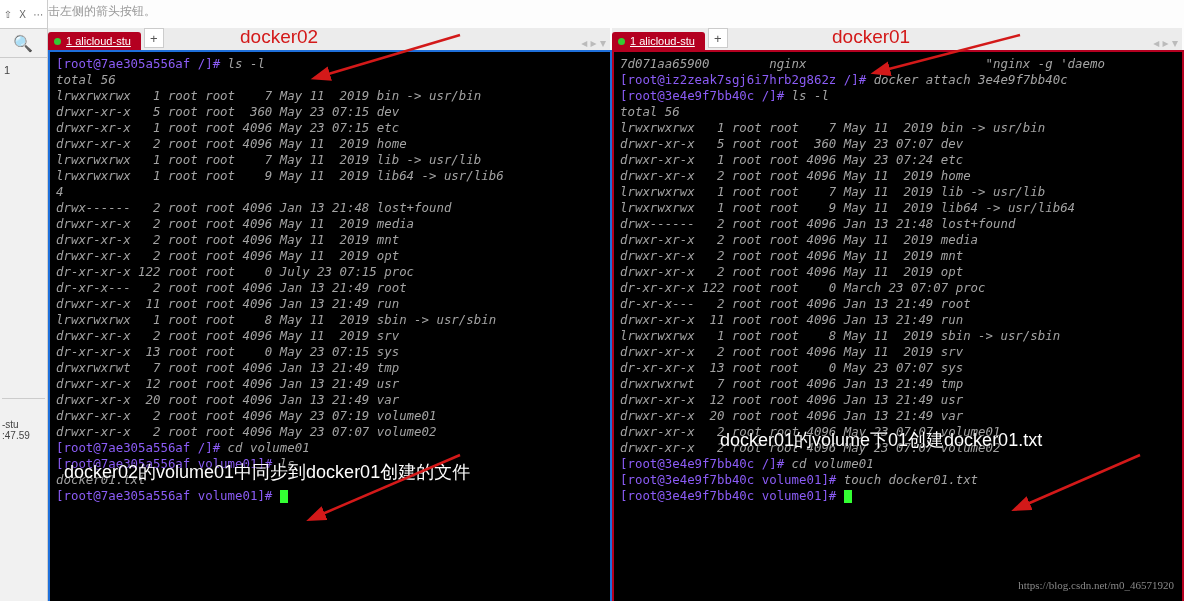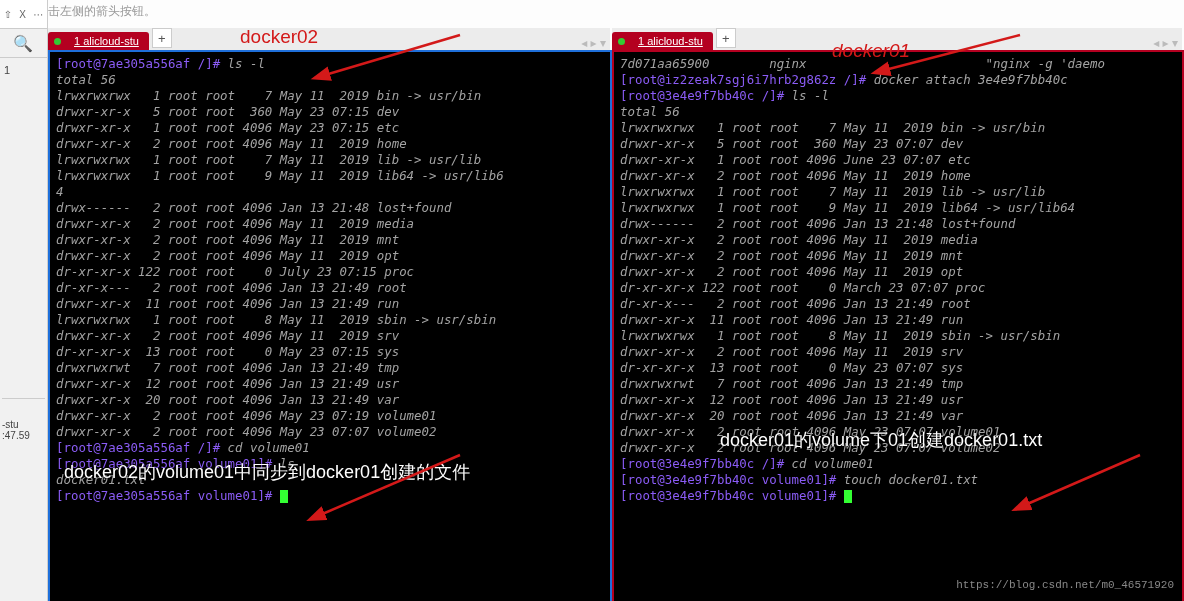--- a/index.html
+++ b/index.html
@@ -56,21 +56,21 @@
     background:#b40020;
     color:#fff;
     font-size:11px;
     padding:3px 10px 3px 6px;
     border-top-left-radius:3px;
     border-top-right-radius:3px;
     display:flex; align-items:center;
   }
   .tab .dot { width:7px;height:7px;border-radius:50%;background:#3c3;
               margin-right:5px;}
-  .tab .und { text-decoration:underline;margin-left:8px; }
+  .tab .und { text-decoration:underline; }
   .addbtn {
     width:18px;height:18px;background:#fff;border:1px solid #ccc;
     margin-left:3px;margin-bottom:2px;
     display:flex;align-items:center;justify-content:center;
     font-size:13px;color:#555;
   }
   .navarrows {
     margin-left:auto; margin-right:4px; color:#bbb; font-size:12px;
     display:flex; gap:3px; align-items:center;
   }
@@ -95,34 +95,34 @@
     display:inline-block;width:8px;height:13px;background:#33ff33;
     vertical-align:middle;
   }
   .label {
     position:absolute;
     color:#d31919;
     font-size:19px;
     font-family:"Microsoft YaHei","SimHei",sans-serif;
   }
   .label.l1 { left:240px; top:26px; }
-  .label.l2 { left:832px; top:40px;font-style:italic; }
+  .label.l2 { left:832px; top:26px; }
   .overlay {
     position:absolute;
     color:#fff;
     font-size:18px;
     font-family:"Microsoft YaHei","SimHei",sans-serif;
     text-shadow:0 0 3px #000;
   }
   .overlay.o1 { left:64px;  top:428px;margin-top:32px; }
   .overlay.o2 { left:708px; top:428px;margin-left:12px; }
   svg.arrow { position:absolute; pointer-events:none; }
   .watermark {
     position:absolute; right:10px; bottom:10px;
-    color:#888; font-size:11px; font-family:Liberation Mono, monospace;
+    color:#888; font-size:11px; font-family:Liberation Serif, serif;
   }
 </style>
 </head>
 <body>
 
 <div class="hint">击左侧的箭头按钮。</div>
 
 <div class="left-gutter">
   <div class="topline">
     <span>⇧</span>
@@ -183,21 +183,21 @@
 <span class="y">[root@7ae305a556af volume01]# </span><span class="g">ls</span>
 <span class="g">docker01.txt</span>
 <span class="y">[root@7ae305a556af volume01]# </span><span class="cursor"></span>
 </div>
 <div class="term right" id="term-right"><span class="g">7d071aa65900        nginx                        "nginx -g 'daemo</span>
 <span class="y">[root@iz2zeak7sgj6i7hrb2g862z /]# </span><span class="g">docker attach 3e4e9f7bb40c</span>
 <span class="y">[root@3e4e9f7bb40c /]# </span><span class="g">ls -l</span>
 <span class="g">total 56</span>
 <span class="g">lrwxrwxrwx   1 root root    7 May 11  2019 bin -&gt; usr/bin</span>
 <span class="g">drwxr-xr-x   5 root root  360 May 23 07:07 dev</span>
-<span class="g">drwxr-xr-x   1 root root 4096 June 23 07:07 etc</span>
+<span class="g">drwxr-xr-x   1 root root 4096 May 23 07:24 etc</span>
 <span class="g">drwxr-xr-x   2 root root 4096 May 11  2019 home</span>
 <span class="g">lrwxrwxrwx   1 root root    7 May 11  2019 lib -&gt; usr/lib</span>
 <span class="g">lrwxrwxrwx   1 root root    9 May 11  2019 lib64 -&gt; usr/lib64</span>
 <span class="g">drwx------   2 root root 4096 Jan 13 21:48 lost+found</span>
 <span class="g">drwxr-xr-x   2 root root 4096 May 11  2019 media</span>
 <span class="g">drwxr-xr-x   2 root root 4096 May 11  2019 mnt</span>
 <span class="g">drwxr-xr-x   2 root root 4096 May 11  2019 opt</span>
 <span class="g">dr-xr-xr-x 122 root root    0 March 23 07:07 proc</span>
 <span class="g">dr-xr-x---   2 root root 4096 Jan 13 21:49 root</span>
 <span class="g">drwxr-xr-x  11 root root 4096 Jan 13 21:49 run</span>

